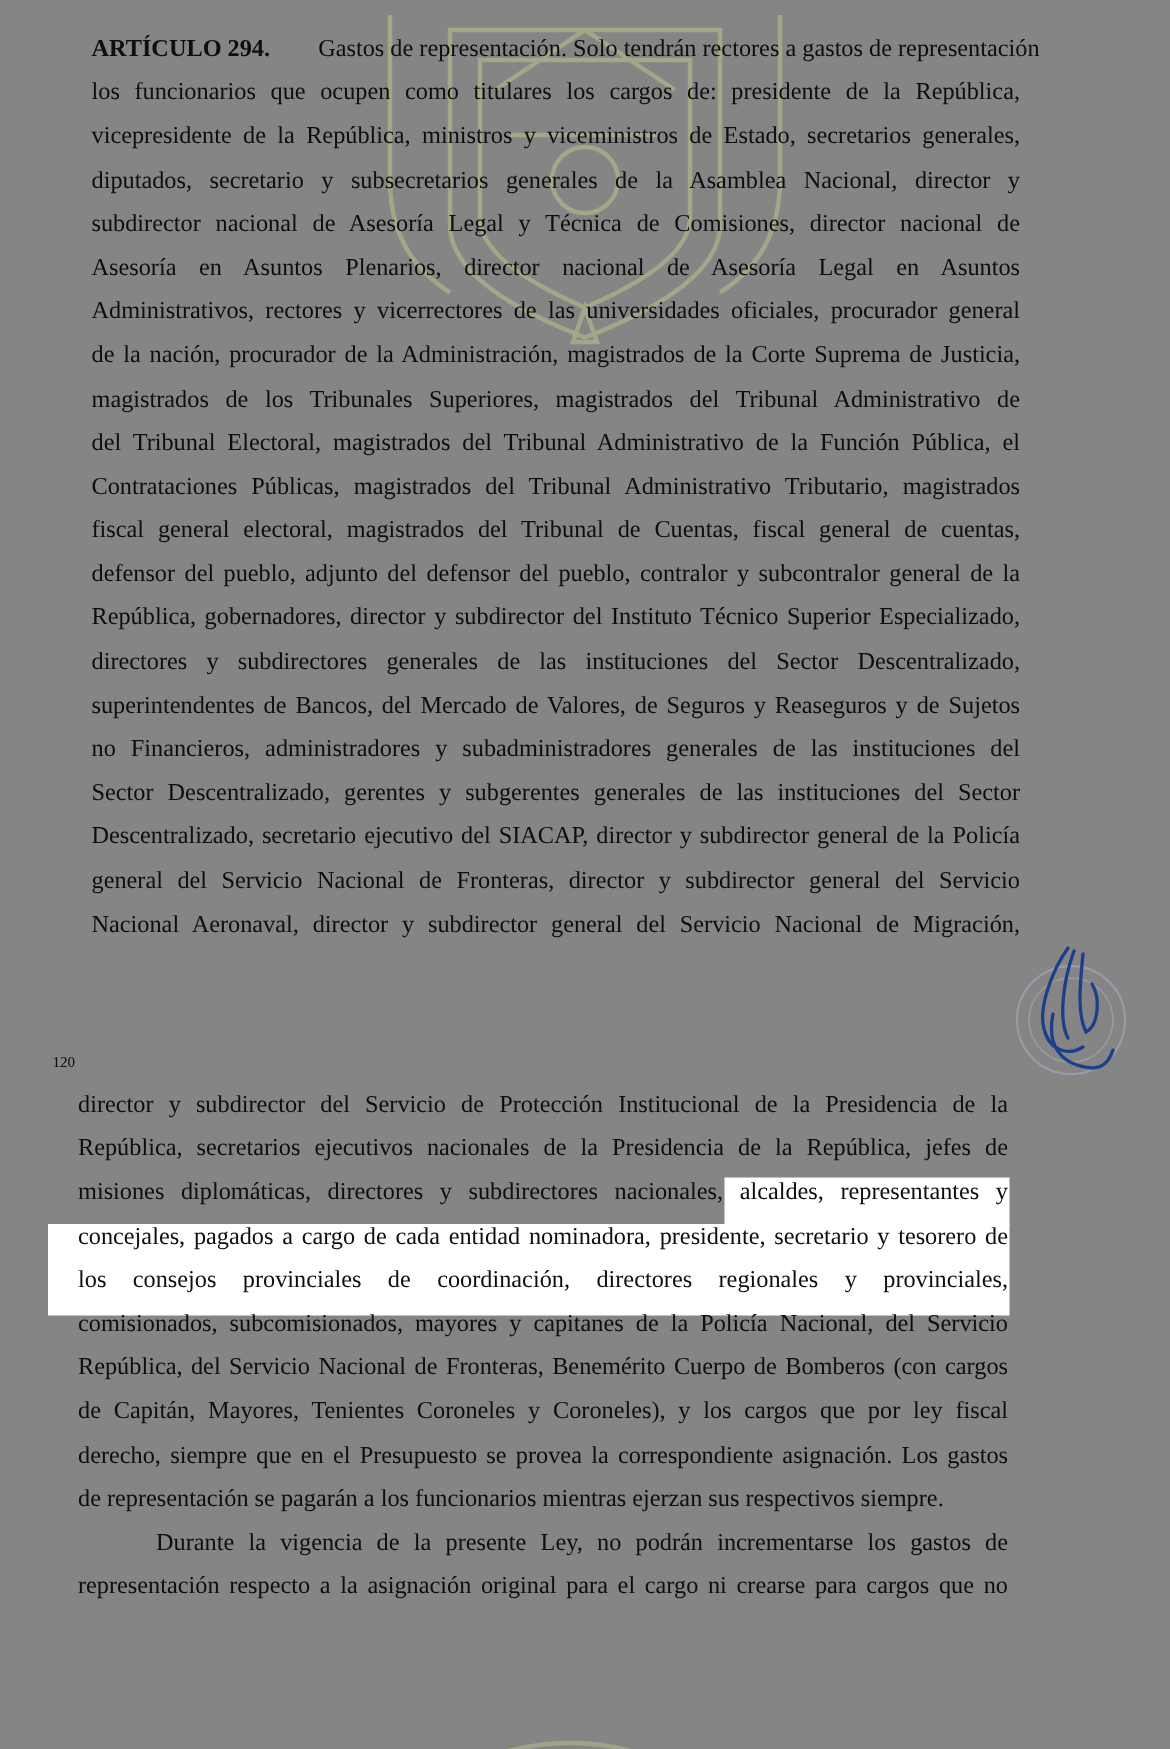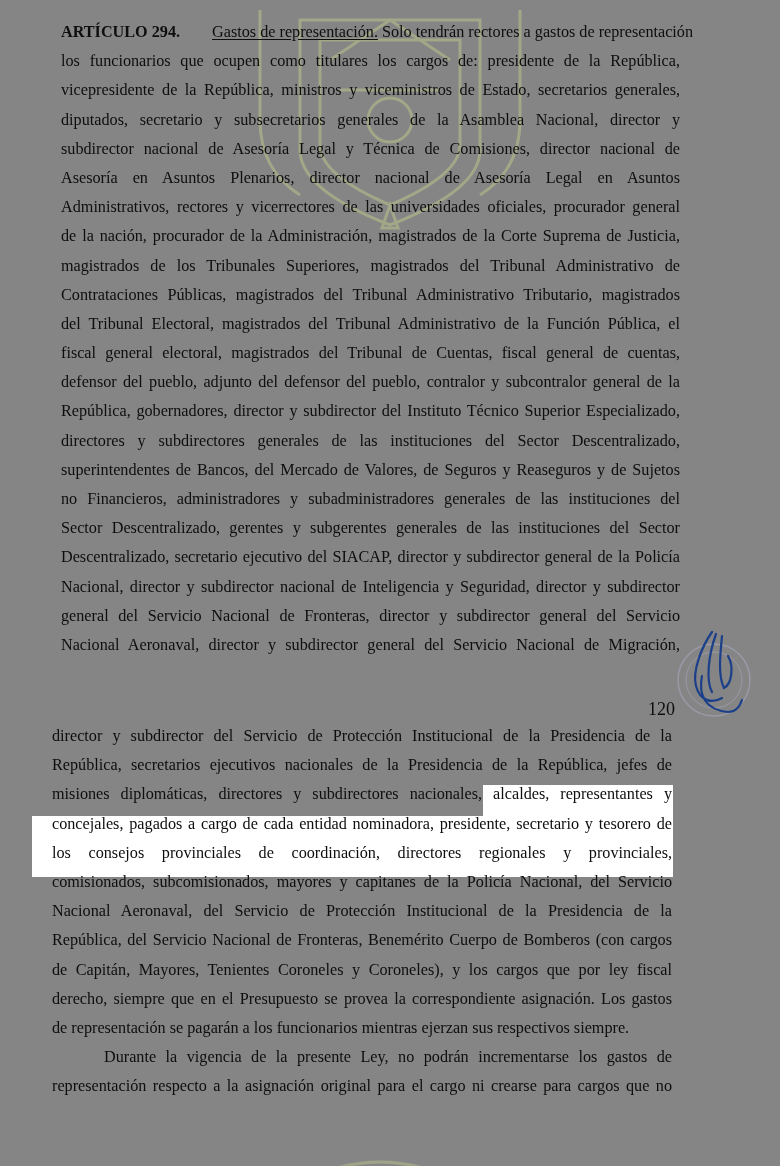--- a/index.html
+++ b/index.html
@@ -22,24 +22,24 @@
   .page-top { left: 61px; top: 18px; width: 619px; }
   .page-bottom { left: 48px; top: 700px; width: 620px; }
   .line {
     height: 29.2px; line-height: 29px; font-size: 16.2px;
     white-space: nowrap; text-align: justify; text-align-last: justify;
     position: relative; z-index: 2;
   }
   .line.last { text-align-last: left; }
   .line.indent { padding-left: 52px; }
   .bold { font-weight: bold; }
-  .underline { text-decoration: underline; text-underline-offset: 2px; margin-left: 28px; }
+  .underline { text-underline-offset: 2px; margin-left: 28px; }
   .page-number {
     position: absolute; left: 0; top: 0; width: 640px;
-    text-align: right; font-size: 18px; line-height: 18px;
+    text-align: left; font-size: 10px; line-height: 18px;
     transform: translateX(-13px);
   }
   .page-bottom .lines { position: absolute; top: 22px; left: 4px; width: 620px; }
   .highlight {
     position: absolute; background: #ffffff; z-index: 1;
   }
   .hl-1 { left: 483px; top: 785px; width: 190px; height: 32px; }
   .hl-2 { left: 32px; top: 816px; width: 641px; height: 61px; }
   .signature {
     position: absolute; left: 672px; top: 626px; width: 90px; height: 96px; z-index: 3;
@@ -73,51 +73,49 @@
     <span class="underline">Gastos de representación.</span><span> Solo tendrán rectores a gastos de representación</span>
   </div>
   <div class="line">los funcionarios que ocupen como titulares los cargos de: presidente de la República,</div>
   <div class="line">vicepresidente de la República, ministros y viceministros de Estado, secretarios generales,</div>
   <div class="line">diputados, secretario y subsecretarios generales de la Asamblea Nacional, director y</div>
   <div class="line">subdirector nacional de Asesoría Legal y Técnica de Comisiones, director nacional de</div>
   <div class="line">Asesoría en Asuntos Plenarios, director nacional de Asesoría Legal en Asuntos</div>
   <div class="line">Administrativos, rectores y vicerrectores de las universidades oficiales, procurador general</div>
   <div class="line">de la nación, procurador de la Administración, magistrados de la Corte Suprema de Justicia,</div>
   <div class="line">magistrados de los Tribunales Superiores, magistrados del Tribunal Administrativo de</div>
+  <div class="line">del Tribunal Electoral, magistrados del Tribunal Administrativo de la Función Pública, el</div>
   <div class="line">Contrataciones Públicas, magistrados del Tribunal Administrativo Tributario, magistrados</div>
-  <div class="line">del Tribunal Electoral, magistrados del Tribunal Administrativo de la Función Pública, el</div>
   <div class="line">fiscal general electoral, magistrados del Tribunal de Cuentas, fiscal general de cuentas,</div>
   <div class="line">defensor del pueblo, adjunto del defensor del pueblo, contralor y subcontralor general de la</div>
   <div class="line">República, gobernadores, director y subdirector del Instituto Técnico Superior Especializado,</div>
   <div class="line">directores y subdirectores generales de las instituciones del Sector Descentralizado,</div>
   <div class="line">superintendentes de Bancos, del Mercado de Valores, de Seguros y Reaseguros y de Sujetos</div>
   <div class="line">no Financieros, administradores y subadministradores generales de las instituciones del</div>
   <div class="line">Sector Descentralizado, gerentes y subgerentes generales de las instituciones del Sector</div>
   <div class="line">Descentralizado, secretario ejecutivo del SIACAP, director y subdirector general de la Policía</div>
-  <div class="line">Nacional, director y subdirector nacional de Inteligencia y Seguridad, director y subdirector</div>
   <div class="line">general del Servicio Nacional de Fronteras, director y subdirector general del Servicio</div>
   <div class="line">Nacional Aeronaval, director y subdirector general del Servicio Nacional de Migración,</div>
 </div>
 
 <svg class="signature" viewBox="0 0 90 96">
   <circle cx="42" cy="54" r="36" fill="none" stroke="#9a9aa8" stroke-width="1.5"></circle>
   <circle cx="42" cy="54" r="28" fill="none" stroke="#9a9aa8" stroke-width="1"></circle>
   <path d="M40 6 C30 20 20 45 24 60 C28 75 40 78 50 72 M44 8 C36 30 34 55 40 66 M50 10 C48 30 46 50 52 62 C60 58 62 40 56 30 M30 50 C26 70 34 84 56 86 C64 86 68 80 70 74" fill="none" stroke="#1c3f8a" stroke-width="2.2" stroke-linecap="round"></path>
 </svg>
 
 <div class="page page-bottom">
   <div class="page-number">120</div>
   <div class="lines">
     <div class="line">director y subdirector del Servicio de Protección Institucional de la Presidencia de la</div>
     <div class="line">República, secretarios ejecutivos nacionales de la Presidencia de la República, jefes de</div>
     <div class="line">misiones diplomáticas, directores y subdirectores nacionales, alcaldes, representantes y</div>
     <div class="line">concejales, pagados a cargo de cada entidad nominadora, presidente, secretario y tesorero de</div>
     <div class="line">los consejos provinciales de coordinación, directores regionales y provinciales,</div>
     <div class="line">comisionados, subcomisionados, mayores y capitanes de la Policía Nacional, del Servicio</div>
-    <div class="line">Nacional Aeronaval, del Servicio de Protección Institucional de la Presidencia de la</div>
     <div class="line">República, del Servicio Nacional de Fronteras, Benemérito Cuerpo de Bomberos (con cargos</div>
     <div class="line">de Capitán, Mayores, Tenientes Coroneles y Coroneles), y los cargos que por ley fiscal</div>
     <div class="line">derecho, siempre que en el Presupuesto se provea la correspondiente asignación. Los gastos</div>
     <div class="line last">de representación se pagarán a los funcionarios mientras ejerzan sus respectivos siempre.</div>
     <div class="line indent">Durante la vigencia de la presente Ley, no podrán incrementarse los gastos de</div>
     <div class="line">representación respecto a la asignación original para el cargo ni crearse para cargos que no</div>
   </div>
 </div>
 
 </body></html>

